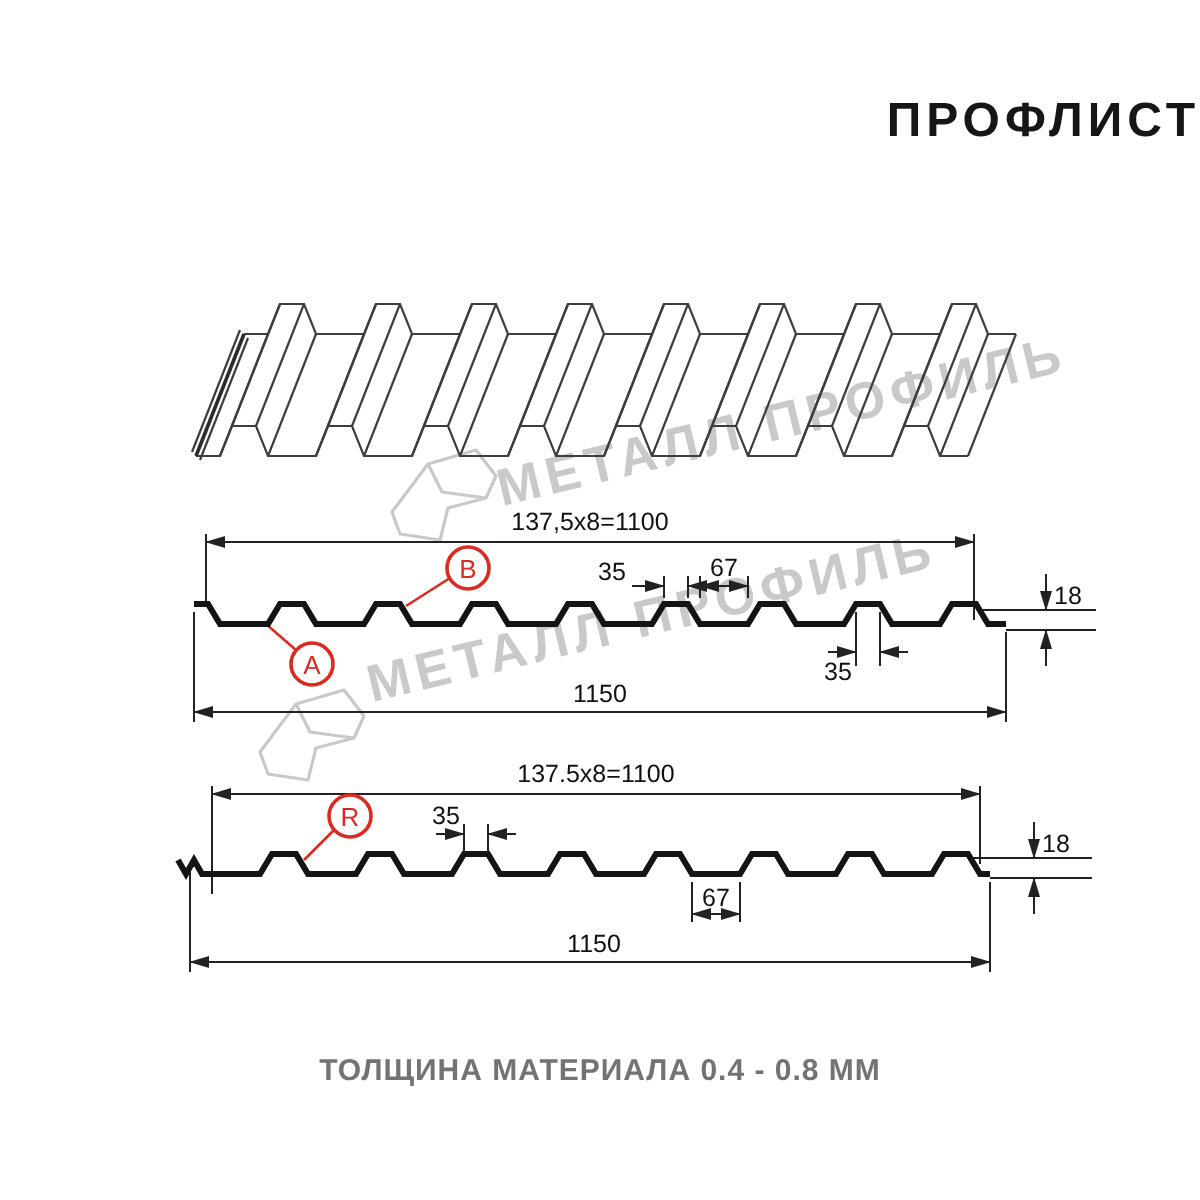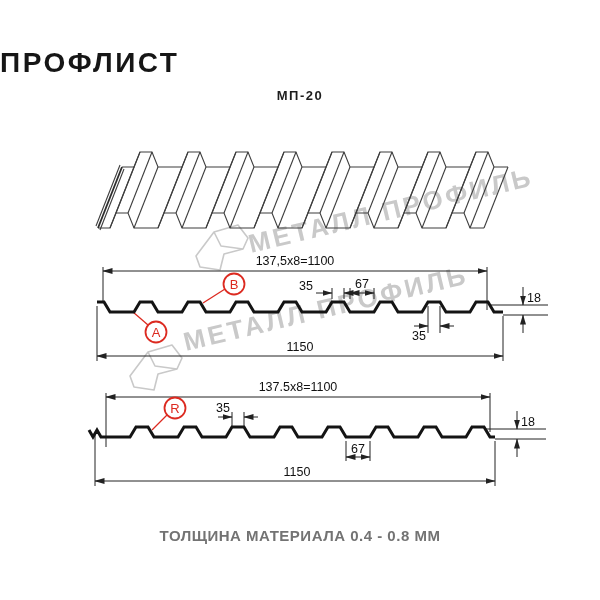--- a/index.html
+++ b/index.html
@@ -1,19 +1,19 @@
 <!DOCTYPE html>
 <html style="--accent: #dc2a20; --wm: #c9c9c9;"><head>
 <meta charset="utf-8">
 <style>
   html,body{margin:0;padding:0;background:#fff;}
   .page{position:relative;width:600px;height:600px;background:#fff;overflow:hidden;
         font-family:"Liberation Sans",sans-serif;}
-  .title{position:absolute;top:47px;left:0;width:100%;margin:0;text-align:left;
-         font-size:28px;font-weight:bold;letter-spacing:2.5px;color:#161616;}
+  .title{position:absolute;top:47px;left:0;width:100%;margin:0;text-align:right;
+         font-size:24px;font-weight:bold;letter-spacing:2.5px;color:#161616;}
   .subtitle{position:absolute;top:88px;left:0;width:100%;text-align:center;
          font-size:13px;font-weight:bold;letter-spacing:1.5px;color:#1d1d1d;}
   .footer{position:absolute;top:527px;left:0;width:100%;text-align:center;
          font-size:15px;font-weight:bold;letter-spacing:.5px;color:#737373;}
   svg.drawing{position:absolute;left:0;top:0;}
   .profile{fill:none;stroke:#141414;stroke-width:3;stroke-linejoin:miter;}
   .t3{fill:none;stroke:#3d3d3d;stroke-width:1.1;}
   .cap{fill:none;stroke:#2c2c2c;stroke-width:1.8;}
   .dim{stroke:#222;stroke-width:1;fill:none;}
   .dimtext{font-family:"Liberation Sans",sans-serif;font-size:12.5px;fill:#111;}
@@ -22,21 +22,20 @@
   .leader{stroke:var(--accent,#dc2a20);stroke-width:1.3;fill:none;}
   .wm-logo{fill:none;stroke:var(--wm,#c9c9c9);stroke-width:1.6;stroke-linejoin:round;}
   .wm-text{font-family:"Liberation Sans",sans-serif;font-size:26px;font-weight:bold;
            letter-spacing:3px;fill:var(--wm,#c9c9c9);}
 </style>
 </head>
 <body>
 
 <div class="page">
   <h1 class="title">ПРОФЛИСТ</h1>
-  <div class="subtitle">МП-20</div>
   <div class="footer">ТОЛЩИНА МАТЕРИАЛА 0.4 - 0.8 ММ</div>
 
   <svg class="drawing" width="600" height="600" viewBox="0 0 600 600">
     <defs>
       <marker id="arr" viewBox="0 0 10 6" refX="9.5" refY="3" markerWidth="10" markerHeight="6" orient="auto-start-reverse">
         <path d="M0 0 L10 3 L0 6 Z" fill="#222"></path>
       </marker>
     </defs>
 
     <g>

